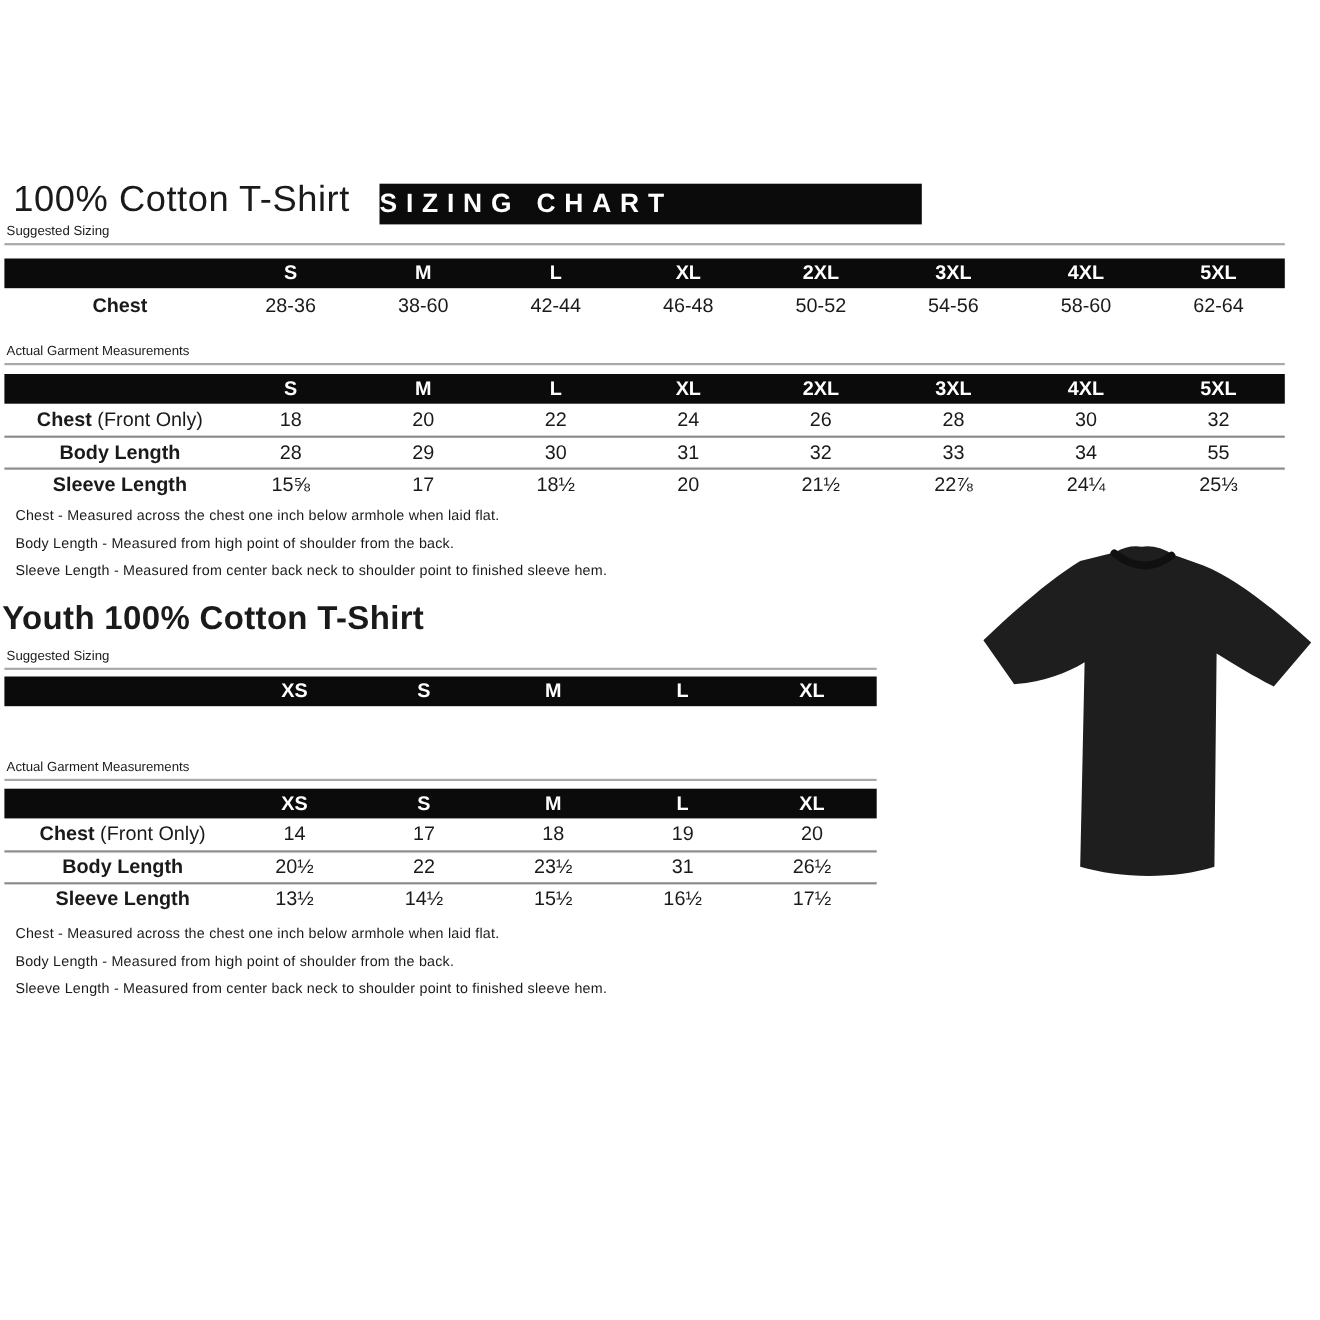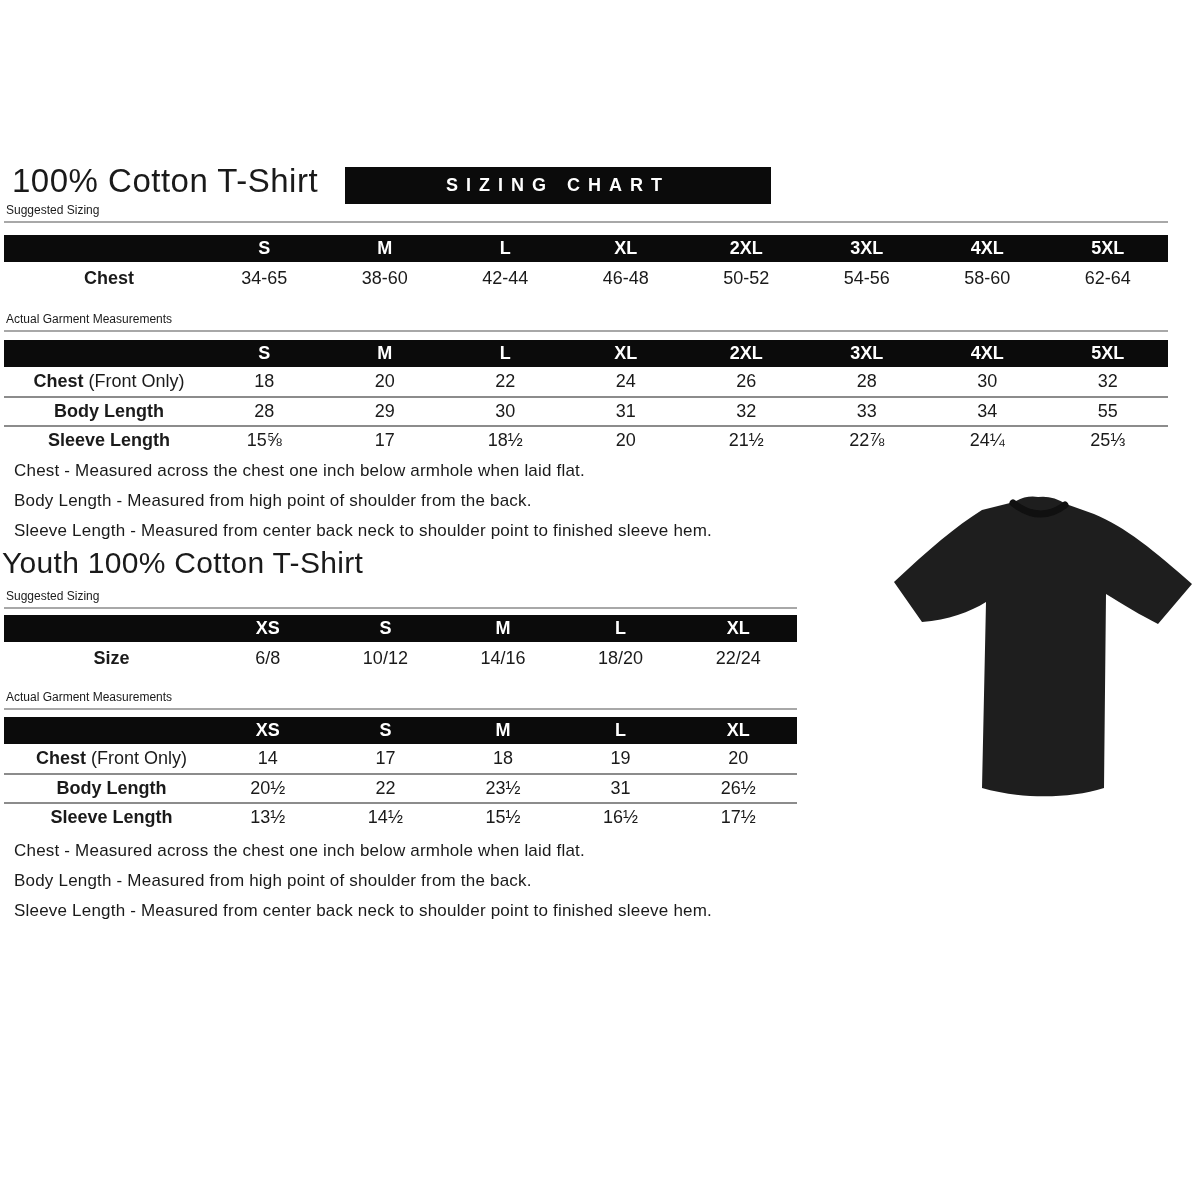--- a/index.html
+++ b/index.html
@@ -2,44 +2,44 @@
 <html style="--header-bar: #0b0b0b; --header-bar-text: #ffffff; --text: #1a1a1a; --divider: #8c8c8c;"><head>
 <meta charset="utf-8">
 <style>
   * { margin:0; padding:0; box-sizing:border-box; }
   html,body { width:1200px; height:1200px; background:#ffffff; }
   body { font-family:"Liberation Sans", sans-serif; color:var(--text,#1a1a1a); position:relative; overflow:hidden; }
 
   .abs { position:absolute; }
 
   .page-title { left:12px; top:162px; font-size:33px; font-weight:400; letter-spacing:0.5px; color:var(--text); }
-  .banner { left:345px; top:167px; width:426px; height:37px; background:var(--header-bar); color:var(--header-bar-text);
-            font-size:18px; font-weight:700; letter-spacing:8px; text-align:center; line-height:37px; }
+  .banner { left:345px; top:167px; width:493px; height:37px; background:var(--header-bar); color:var(--header-bar-text);
+            font-size:24px; font-weight:700; letter-spacing:8px; text-align:left; line-height:37px; }
 
   .sec-label { font-size:12px; color:var(--text); border-bottom:2px solid #a8a8a8; padding:0 0 4px 2px; }
   .w-adult { width:1164px; }
   .w-youth { width:793px; }
 
   .sizing-table { font-size:18px; }
   .sizing-table .t-head, .sizing-table .t-row { display:grid; align-items:center; }
   .cols-8 .t-head, .cols-8 .t-row { grid-template-columns:200px repeat(8,1fr); }
   .cols-5 .t-head, .cols-5 .t-row { grid-template-columns:205px repeat(5,1fr); }
   .t-head { background:var(--header-bar); color:var(--header-bar-text); height:27px; font-weight:700; }
   .t-head .t-cell { text-align:center; }
   .t-row { height:29px; }
   .t-row.tall { height:33px; }
   .t-row.sep { border-top:2px solid var(--divider); }
   .t-cell { text-align:center; white-space:nowrap; }
   .t-label { text-align:center; padding-left:10px; }
   .t-label b { font-weight:700; }
 
-  .notes p { font-size:17px; margin:0 0 10px 0; letter-spacing:0.2px; }
+  .notes p { font-size:13px; margin:0 0 10px 0; letter-spacing:0.2px; }
   .notes-block { left:14px; }
 
-  .youth-title { left:2px; top:546px; font-size:30px; font-weight:400; letter-spacing:0.3px; }
+  .youth-title { left:2px; top:546px; font-size:30px; font-weight:700; letter-spacing:0.3px; }
 
   .tshirt { left:886px; top:488px; width:312px; height:318px; }
 </style>
 </head>
 <body>
 
 <div class="abs page-title">100% Cotton T-Shirt</div>
 <div class="abs banner">SIZING CHART</div>
 
 <div class="abs sec-label w-adult" style="left:4px; top:203px;">Suggested Sizing</div>
@@ -50,21 +50,21 @@
       <div class="t-cell">M</div>
       <div class="t-cell">L</div>
       <div class="t-cell">XL</div>
       <div class="t-cell">2XL</div>
       <div class="t-cell">3XL</div>
       <div class="t-cell">4XL</div>
       <div class="t-cell">5XL</div>
     </div>
     <div class="t-row tall">
       <div class="t-cell t-label"><b>Chest</b></div>
-      <div class="t-cell">34-65</div>
+      <div class="t-cell">28-36</div>
       <div class="t-cell">38-60</div>
       <div class="t-cell">42-44</div>
       <div class="t-cell">46-48</div>
       <div class="t-cell">50-52</div>
       <div class="t-cell">54-56</div>
       <div class="t-cell">58-60</div>
       <div class="t-cell">62-64</div>
     </div>
   </div>
 
@@ -127,28 +127,20 @@
 <div class="abs sec-label w-youth" style="left:4px; top:589px;">Suggested Sizing</div>
 <div class="abs sizing-table cols-5 w-youth" style="left:4px; top:615px;">
     <div class="t-head">
       <div class="t-cell t-label"></div>
       <div class="t-cell">XS</div>
       <div class="t-cell">S</div>
       <div class="t-cell">M</div>
       <div class="t-cell">L</div>
       <div class="t-cell">XL</div>
     </div>
-    <div class="t-row tall">
-      <div class="t-cell t-label"><b>Size</b></div>
-      <div class="t-cell">6/8</div>
-      <div class="t-cell">10/12</div>
-      <div class="t-cell">14/16</div>
-      <div class="t-cell">18/20</div>
-      <div class="t-cell">22/24</div>
-    </div>
   </div>
 
 <div class="abs sec-label w-youth" style="left:4px; top:690px;">Actual Garment Measurements</div>
 <div class="abs sizing-table cols-5 w-youth" style="left:4px; top:717px;">
     <div class="t-head">
       <div class="t-cell t-label"></div>
       <div class="t-cell">XS</div>
       <div class="t-cell">S</div>
       <div class="t-cell">M</div>
       <div class="t-cell">L</div>

